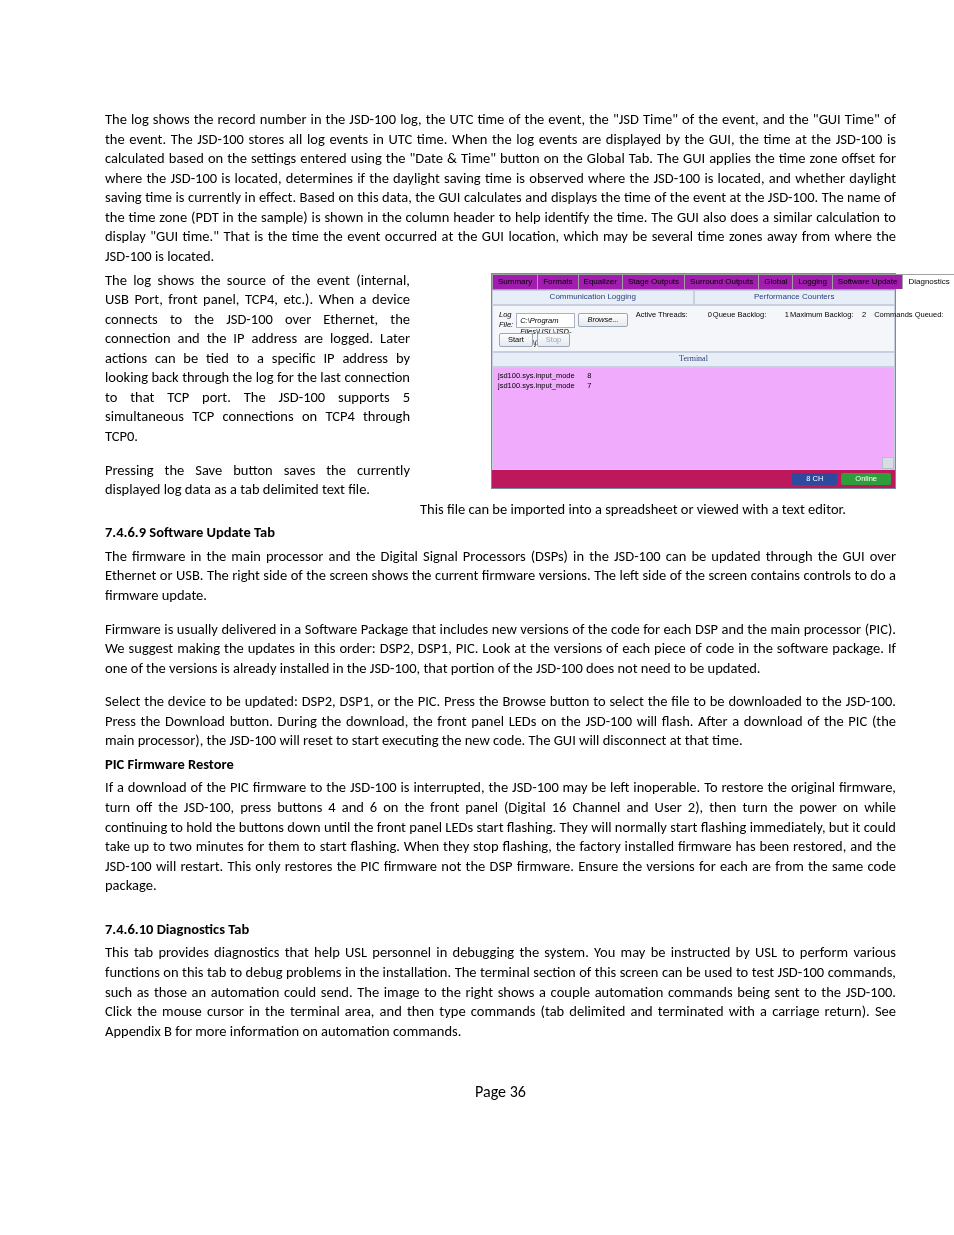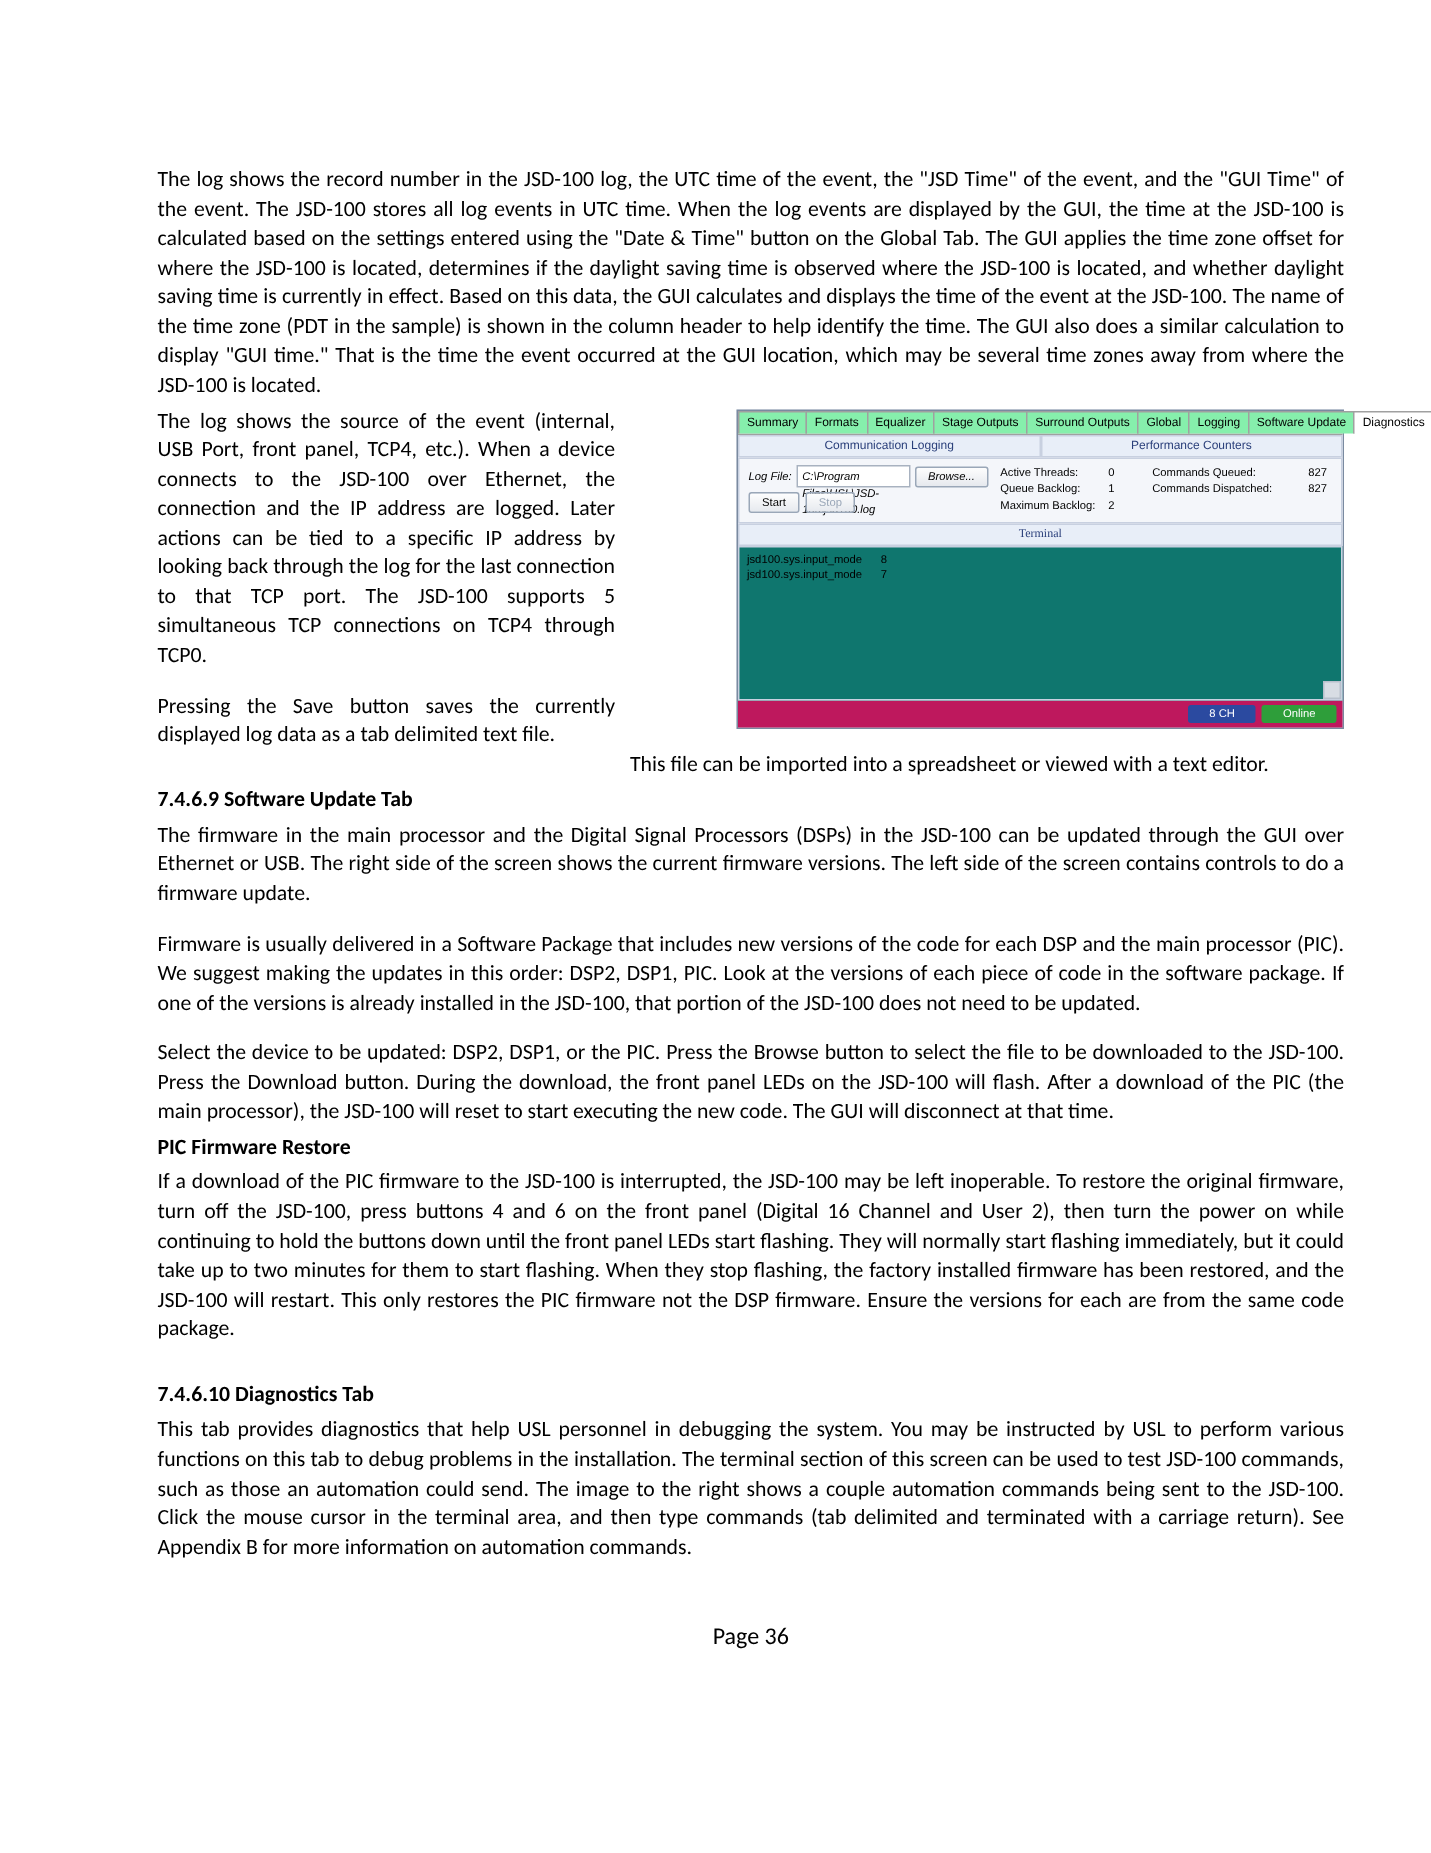--- a/index.html
+++ b/index.html
@@ -38,21 +38,21 @@
   .tabs {
     display: flex;
     border-bottom: 1px solid #a0a0a0;
     background: #f5f5f5;
   }
   .tab {
     padding: 2px 5px;
     border: 1px solid #a0a0a0;
     border-bottom: none;
     margin-right: -1px;
-    background: #86efac;
+    background: #a21caf;
     white-space: nowrap;
   }
   .tab.active { background: #fff; }
   .section-headers {
     display: flex;
     justify-content: space-between;
   }
   .sec-h {
     flex: 1;
     text-align: center;
@@ -92,21 +92,21 @@
   .terminal-hdr {
     text-align: center;
     color: #2a3f7a;
     background: #e8eef8;
     border: 1px solid #c8d0e0;
     font-size: 8px;
     padding: 1px 0;
     font-family: Liberation Serif, serif;
   }
   .terminal-body {
-    background: #0f766e;
+    background: #f0abfc;
     border: 1px solid #c8d0e0;
     height: 95px;
     padding: 3px 5px;
     font-size: 7.5px;
     position: relative;
   }
   .term-line { white-space: pre; font-family: Tahoma, Arial, sans-serif; }
   .status-bar {
     display: flex;
     justify-content: flex-end;
@@ -123,21 +123,21 @@
   .pill.blue { background: #2b4aa0; }
   .pill.green { background: #2e9e3a; }
   .clear { clear: both; }
   .heading { font-weight: bold; margin-top: 20px; }
   .para { margin: 0 0 4px 0; }
   .page-num {
     text-align: center;
     font-size: 16px;
     margin-top: 40px;
   }
-  .kv-col { display:flex; flex-direction:column; gap:1px; }
+  .kv-col { display:flex; flex-direction:row; gap:1px; }
   .kv-row { display:flex; gap:4px; }
   .kv-row span:first-child { min-width:68px; }
   .scrollbar-stub {
     position:absolute; right:0; bottom:0; width:10px; height:10px;
     background:#d8dde4; border:1px solid #b8c0cc;
   }
 </style>
 </head>
 <body>
 

